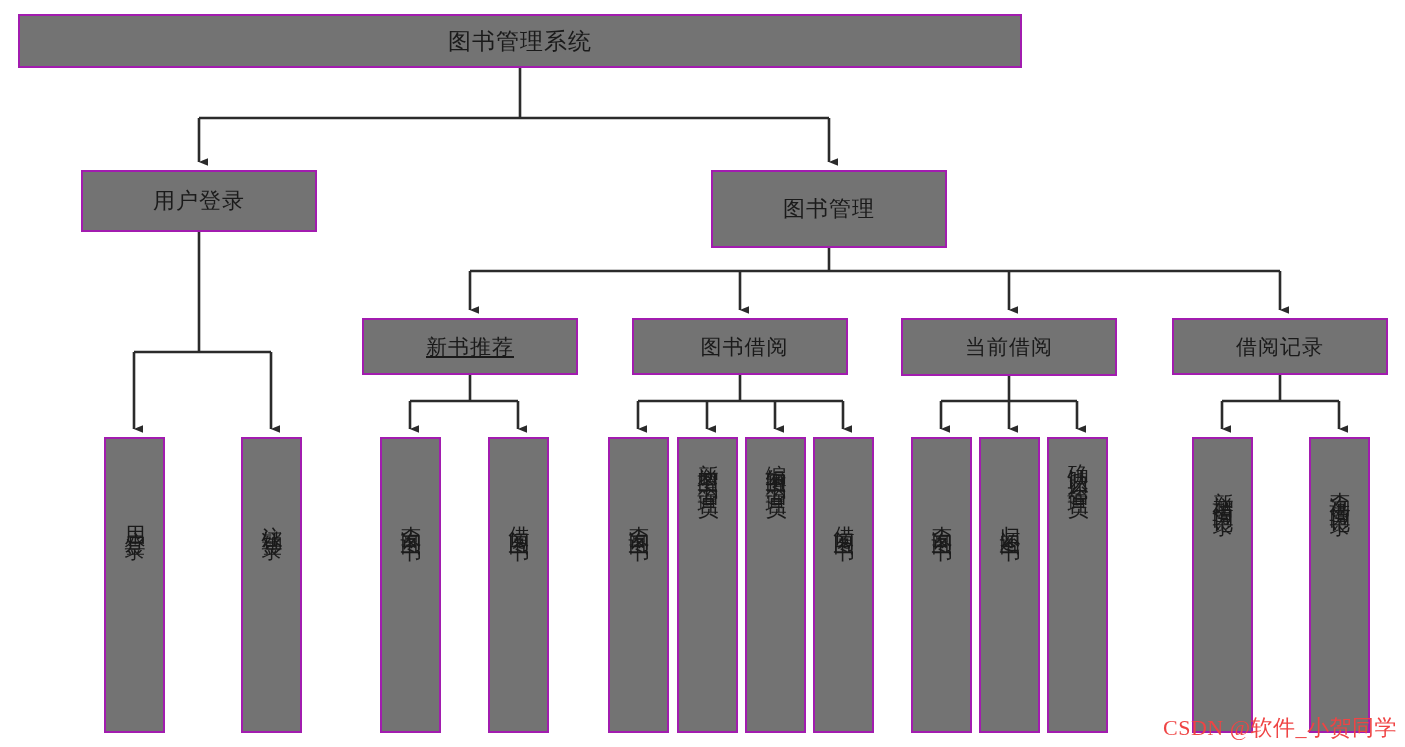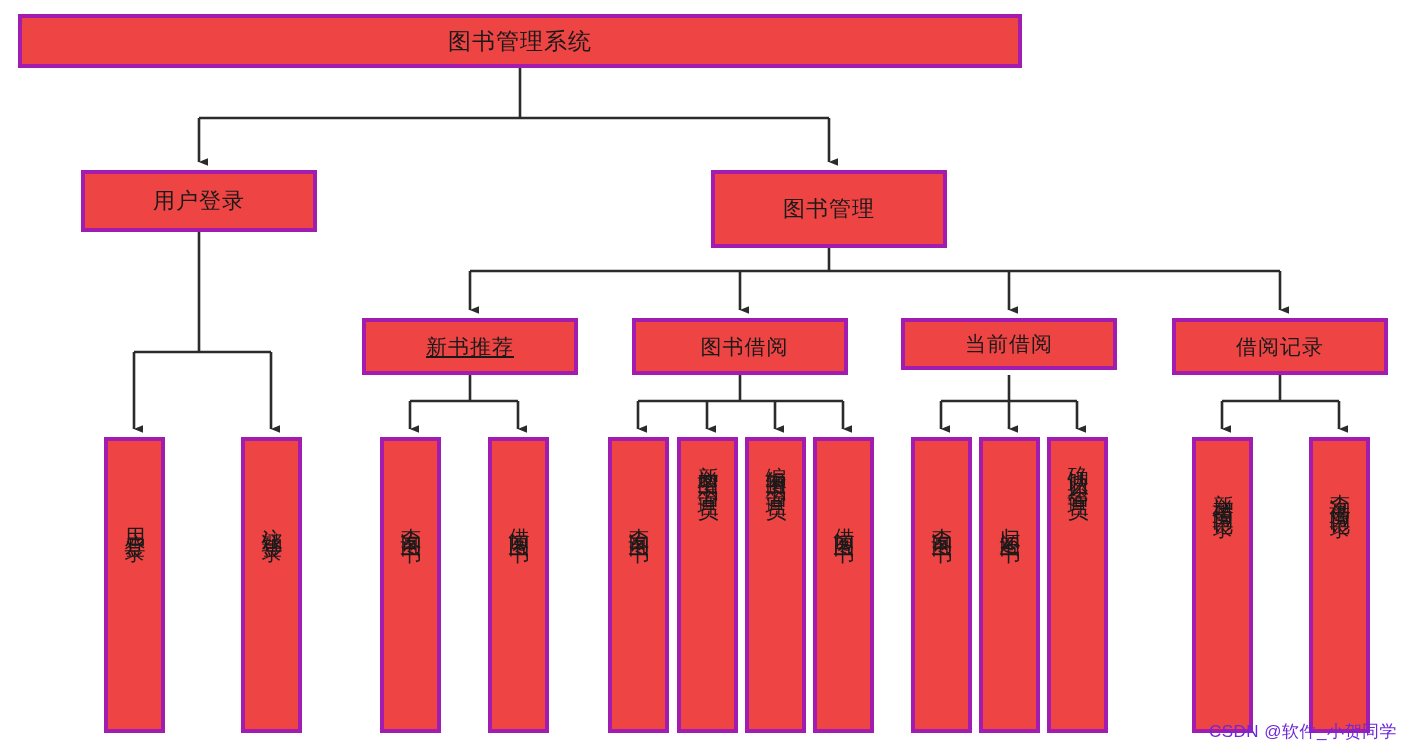--- a/index.html
+++ b/index.html
@@ -21,22 +21,22 @@
     position: absolute;
     left: 0;
     top: 0;
     width: 1405px;
     height: 747px;
     pointer-events: none;
   }
   .node {
     position: absolute;
     box-sizing: border-box;
-    border: 4px solid #a21caf;
-    background: #ef4444;
+    border: 2px solid #a21caf;
+    background: #737373;
     display: flex;
     align-items: center;
     justify-content: center;
     color: #1a1a1a;
   }
   .node.root {
     font-size: 23px;
   }
   .node.lvl2 {
     font-size: 22px;
@@ -58,25 +58,25 @@
     white-space: nowrap;
   }
   .htext {
     white-space: nowrap;
     letter-spacing: 1px;
   }
   #watermark {
     position: absolute;
     right: 8px;
     bottom: 4px;
-    font-size: 17px;
-    color: #6d28d9;
+    font-size: 22px;
+    color: #ef4444;
     letter-spacing: 0.5px;
     white-space: nowrap;
-    font-family: Liberation Sans, sans-serif;
+    font-family: Liberation Serif, serif;
   }
 </style>
 </head>
 <body>
 
 <div id="canvas">
 
   <svg id="wires" viewBox="0 0 1405 747">
     <defs>
       <marker id="arrowhead" markerWidth="9" markerHeight="10" refX="4.5" refY="9.3" orient="auto-start-reverse" markerUnits="userSpaceOnUse">
@@ -139,21 +139,21 @@
   <div class="node lvl2" style="left:711px; top:170px; width:236px; height:78px;">
     <span class="htext">图书管理</span>
   </div>
 
   <div class="node lvl3" style="left:362px; top:318px; width:216px; height:57px;text-decoration:underline;">
     <span class="htext">新书推荐</span>
   </div>
   <div class="node lvl3" style="left:632px; top:318px; width:216px; height:57px;padding-left:9px;">
     <span class="htext">图书借阅</span>
   </div>
-  <div class="node lvl3" style="left:901px; top:318px; width:216px; height:52px;">
+  <div class="node lvl3" style="left:901px; top:318px; width:216px; height:58px;">
     <span class="htext">当前借阅</span>
   </div>
   <div class="node lvl3" style="left:1172px; top:318px; width:216px; height:57px;">
     <span class="htext">借阅记录</span>
   </div>
 
   <div class="node leaf" style="left:104px; top:437px; width:61px; height:296px; padding-top:70px;">
     <span class="vtext">用户登录</span>
   </div>
   <div class="node leaf" style="left:241px; top:437px; width:61px; height:296px; padding-top:70px;">

